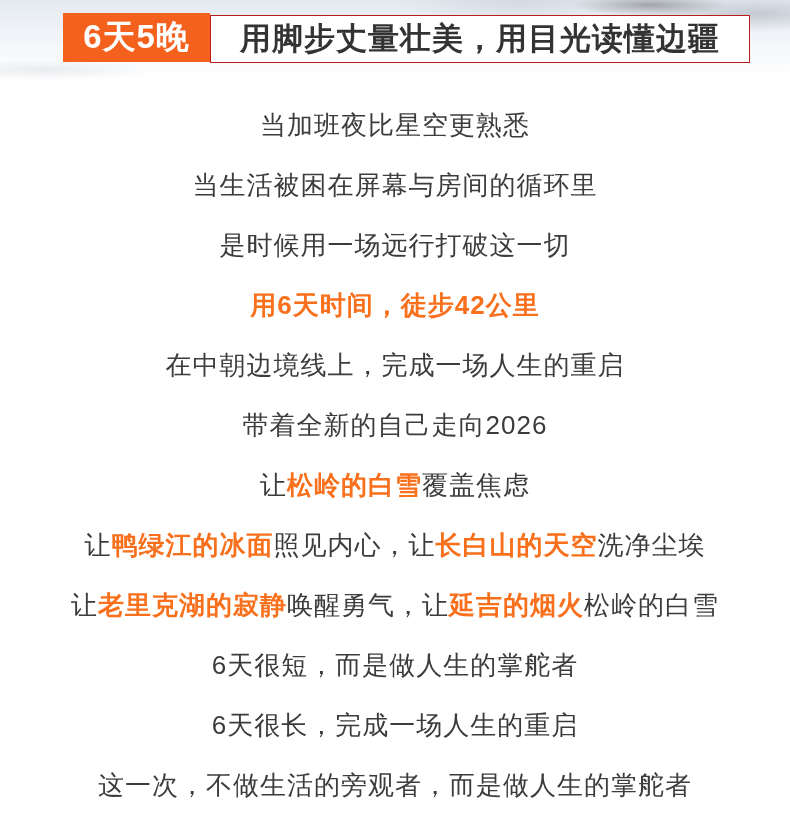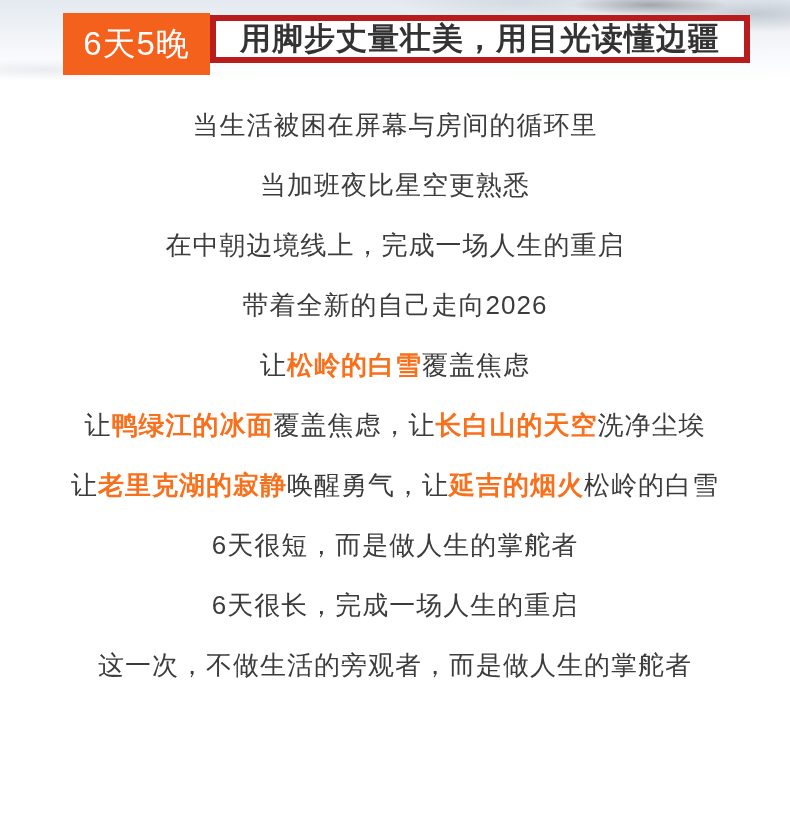--- a/index.html
+++ b/index.html
@@ -19,33 +19,33 @@
       radial-gradient(ellipse 110px 16px at 650px 5px,  rgba(105,108,114,0.55), rgba(105,108,114,0) 70%),
       radial-gradient(ellipse 160px 26px at 755px 14px, rgba(150,158,168,0.45), rgba(150,158,168,0) 70%),
       radial-gradient(ellipse 180px 30px at 520px 2px,  rgba(185,192,202,0.38), rgba(185,192,202,0) 70%),
       radial-gradient(ellipse 140px 14px at 45px 70px,  rgba(198,204,212,0.35), rgba(198,204,212,0) 75%),
       linear-gradient(180deg, rgba(206,216,228,0.55) 0%, rgba(221,229,238,0.35) 38%, rgba(255,255,255,0) 72%);
   }
 
   .header { position: absolute; top: 0; left: 0; }
   .badge {
     position: absolute; left: 63px; top: 13px;
-    width: 147px; height: 62px;
+    width: 147px; height: 49px;
     background: var(--badge-bg, #F4611D);
     color: #ffffff;
-    font-size: 33px; font-weight: 400; letter-spacing: 1px;
+    font-size: 33px; font-weight: 700; letter-spacing: 1px;
     display: flex; align-items: center; justify-content: center;
     z-index: 2;
   }
   .title-box {
     position: absolute; left: 210px; top: 15px;
     width: 540px; height: 48px;
     box-sizing: border-box;
     background: #ffffff;
-    border: 6px solid #b91c1c;
+    border: 1px solid #b91c1c;
     color: #333333;
     font-size: 31px; font-weight: 700; letter-spacing: 1px;
     display: flex; align-items: center; justify-content: center;
     white-space: nowrap;
     z-index: 1;
   }
 
   .content { position: absolute; top: 112px; left: 0; width: 790px; }
   .line {
     height: 26px; line-height: 26px; margin-bottom: 34px;
@@ -61,24 +61,26 @@
 
 <div class="page">
   <div class="sky"></div>
 
   <div class="header">
     <div class="badge">6天5晚</div>
     <div class="title-box">用脚步丈量壮美，用目光读懂边疆</div>
   </div>
 
   <div class="content" id="content">
+      <div class="line"><span class="">当加班夜比星空更熟悉</span></div>
       <div class="line"><span class="">当生活被困在屏幕与房间的循环里</span></div>
-      <div class="line"><span class="">当加班夜比星空更熟悉</span></div>
+      <div class="line"><span class="">是时候用一场远行打破这一切</span></div>
+      <div class="line"><span class="hl">用6天时间，徒步42公里</span></div>
       <div class="line"><span class="">在中朝边境线上，完成一场人生的重启</span></div>
       <div class="line"><span class="">带着全新的自己走向2026</span></div>
       <div class="line"><span class="">让</span><span class="hl">松岭的白雪</span><span class="">覆盖焦虑</span></div>
-      <div class="line"><span class="">让</span><span class="hl">鸭绿江的冰面</span><span class="">覆盖焦虑，让</span><span class="hl">长白山的天空</span><span class="">洗净尘埃</span></div>
+      <div class="line"><span class="">让</span><span class="hl">鸭绿江的冰面</span><span class="">照见内心，让</span><span class="hl">长白山的天空</span><span class="">洗净尘埃</span></div>
       <div class="line"><span class="">让</span><span class="hl">老里克湖的寂静</span><span class="">唤醒勇气，让</span><span class="hl">延吉的烟火</span><span class="">松岭的白雪</span></div>
       <div class="line"><span class="">6天很短，而是做人生的掌舵者</span></div>
       <div class="line"><span class="">6天很长，完成一场人生的重启</span></div>
       <div class="line"><span class="">这一次，不做生活的旁观者，而是做人生的掌舵者</span></div>
     </div>
 </div>
 
 </body></html>

